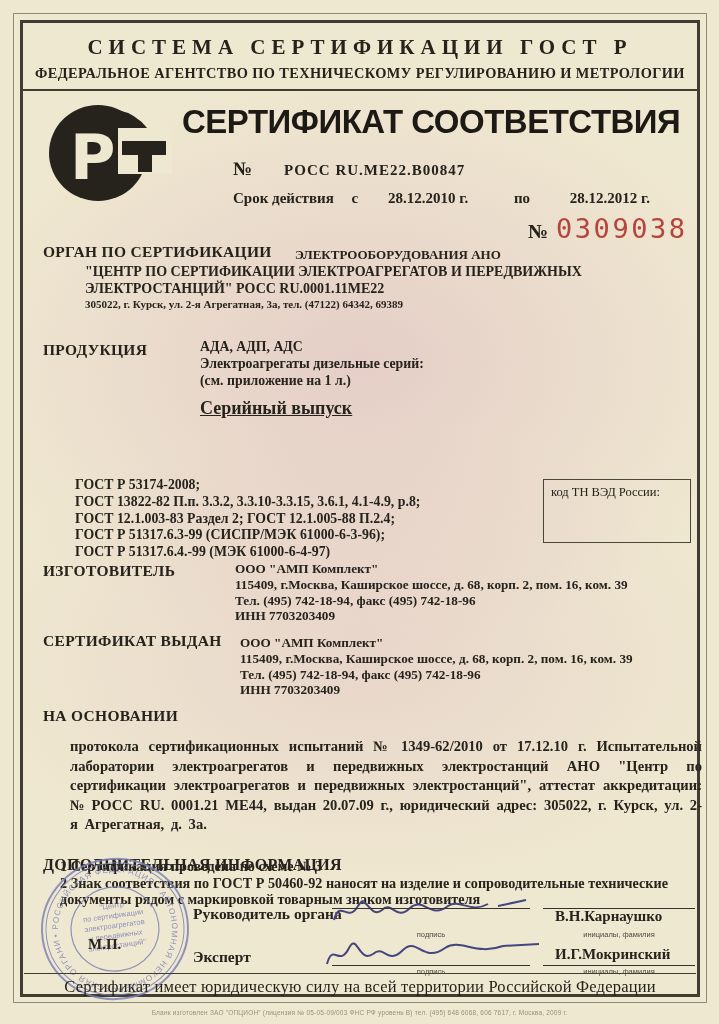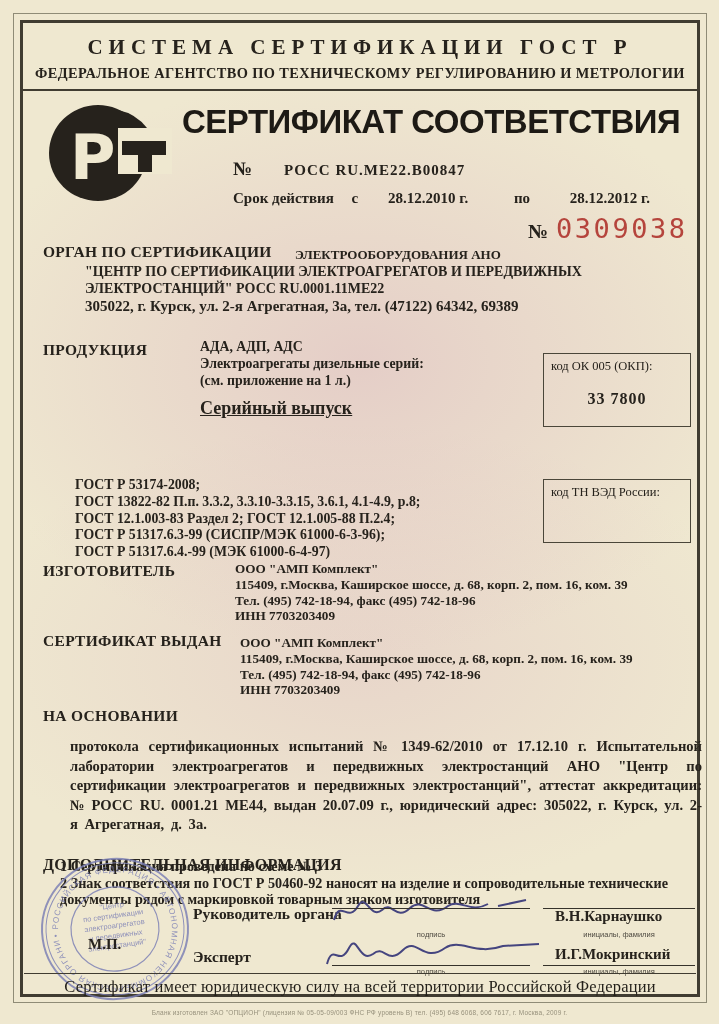--- a/index.html
+++ b/index.html
@@ -91,34 +91,30 @@
   </div>
 
   <div class="blank-no">
     <span class="nmark">№</span><span class="digits">0309038</span>
   </div>
 
   <div class="sec-label" style="left:43px; top:243px;">ОРГАН ПО СЕРТИФИКАЦИИ</div>
   <div class="abs body-text" style="left:295px; top:247px; font-size:13px; white-space:nowrap;">ЭЛЕКТРООБОРУДОВАНИЯ АНО</div>
   <div class="abs body-text" style="left:85px; top:264px; font-size:14px; white-space:nowrap;">"ЦЕНТР ПО СЕРТИФИКАЦИИ ЭЛЕКТРОАГРЕГАТОВ И ПЕРЕДВИЖНЫХ</div>
   <div class="abs body-text" style="left:85px; top:281px; font-size:14px; white-space:nowrap;">ЭЛЕКТРОСТАНЦИЙ"   РОСС RU.0001.11МЕ22</div>
-  <div class="abs body-text" style="left:85px; top:298px; font-size:15px; white-space:nowrap;font-family:Liberation Serif, serif;">305022, г. Курск,  ул. 2-я Агрегатная, 3а, тел. (47122) 64342, 69389</div>
+  <div class="abs body-text" style="left:85px; top:298px; font-size:11px; white-space:nowrap;font-family:Liberation Serif, serif;">305022, г. Курск,  ул. 2-я Агрегатная, 3а, тел. (47122) 64342, 69389</div>
 
   <div class="sec-label" style="left:43px; top:341px;">ПРОДУКЦИЯ</div>
   <div class="abs doclist" style="left:200px; top:339px;">
     <div>АДА, АДП, АДС</div>
     <div>Электроагрегаты дизельные серий:</div>
     <div>(см. приложение на 1 л.)</div>
   </div>
   <div class="abs body-text" style="left:200px; top:398px; font-size:18px;text-decoration:underline;">Серийный выпуск</div>
 
-  <div class="codebox" style="top:353px; height:74px;">
-    <div class="cb-label">код ОК 005 (ОКП):</div>
-    <div class="cb-value">33 7800</div>
-  </div>
 
   <div class="codebox" style="top:479px; height:64px;">
     <div class="cb-label">код ТН ВЭД России:</div>
   </div>
   <div class="abs doclist" style="left:75px; top:477px;">
     <div>ГОСТ Р 53174-2008;</div>
     <div>ГОСТ 13822-82   П.п. 3.3.2, 3.3.10-3.3.15, 3.6.1, 4.1-4.9, р.8;</div>
     <div>ГОСТ 12.1.003-83 Раздел 2;  ГОСТ 12.1.005-88 П.2.4;</div>
     <div>ГОСТ Р 51317.6.3-99 (СИСПР/МЭК 61000-6-3-96);</div>
     <div>ГОСТ Р 51317.6.4.-99 (МЭК 61000-6-4-97)</div>

